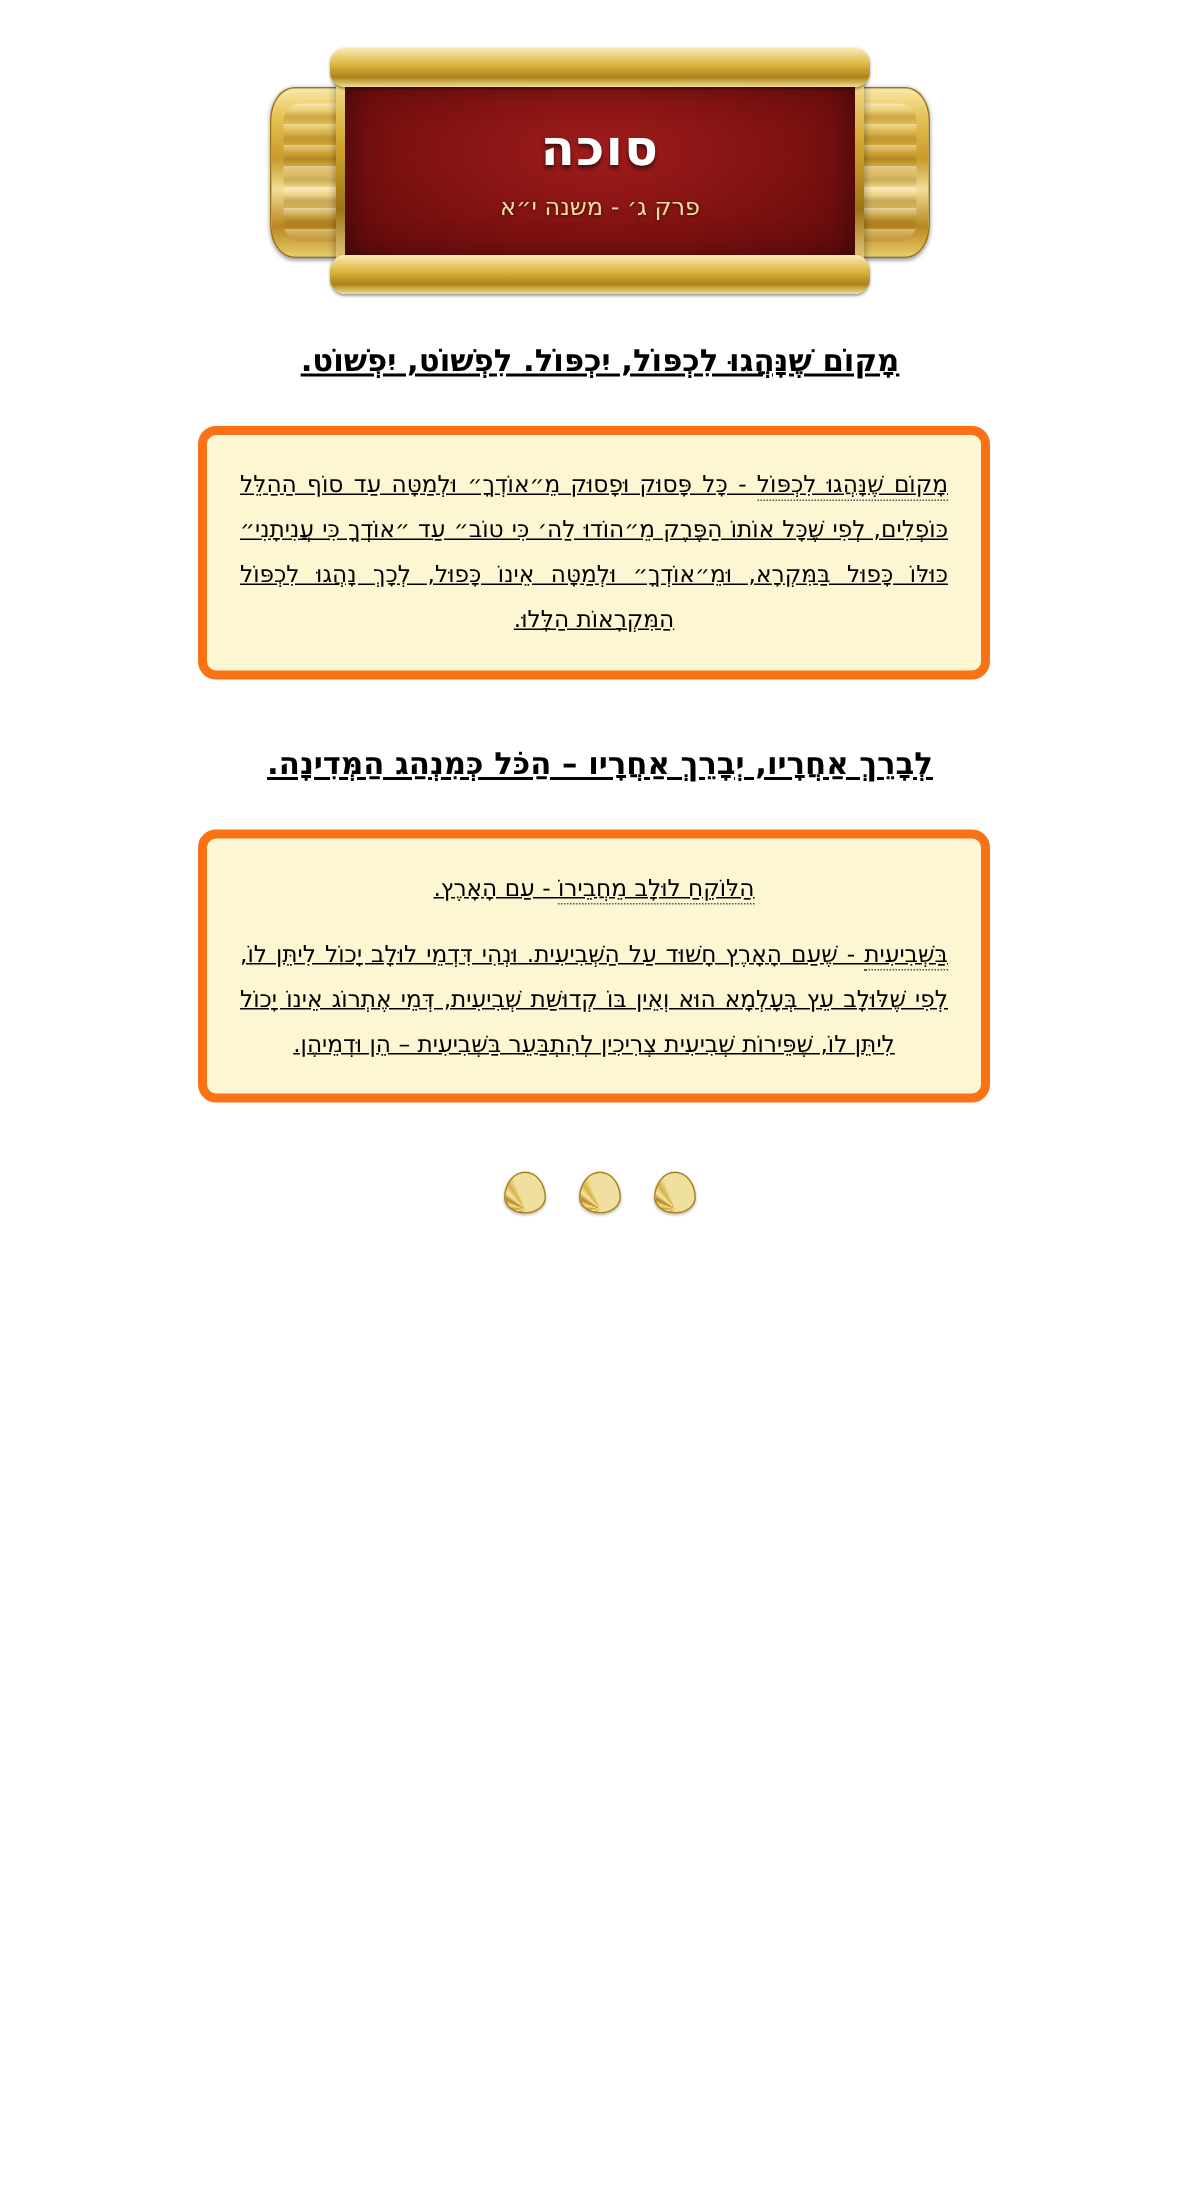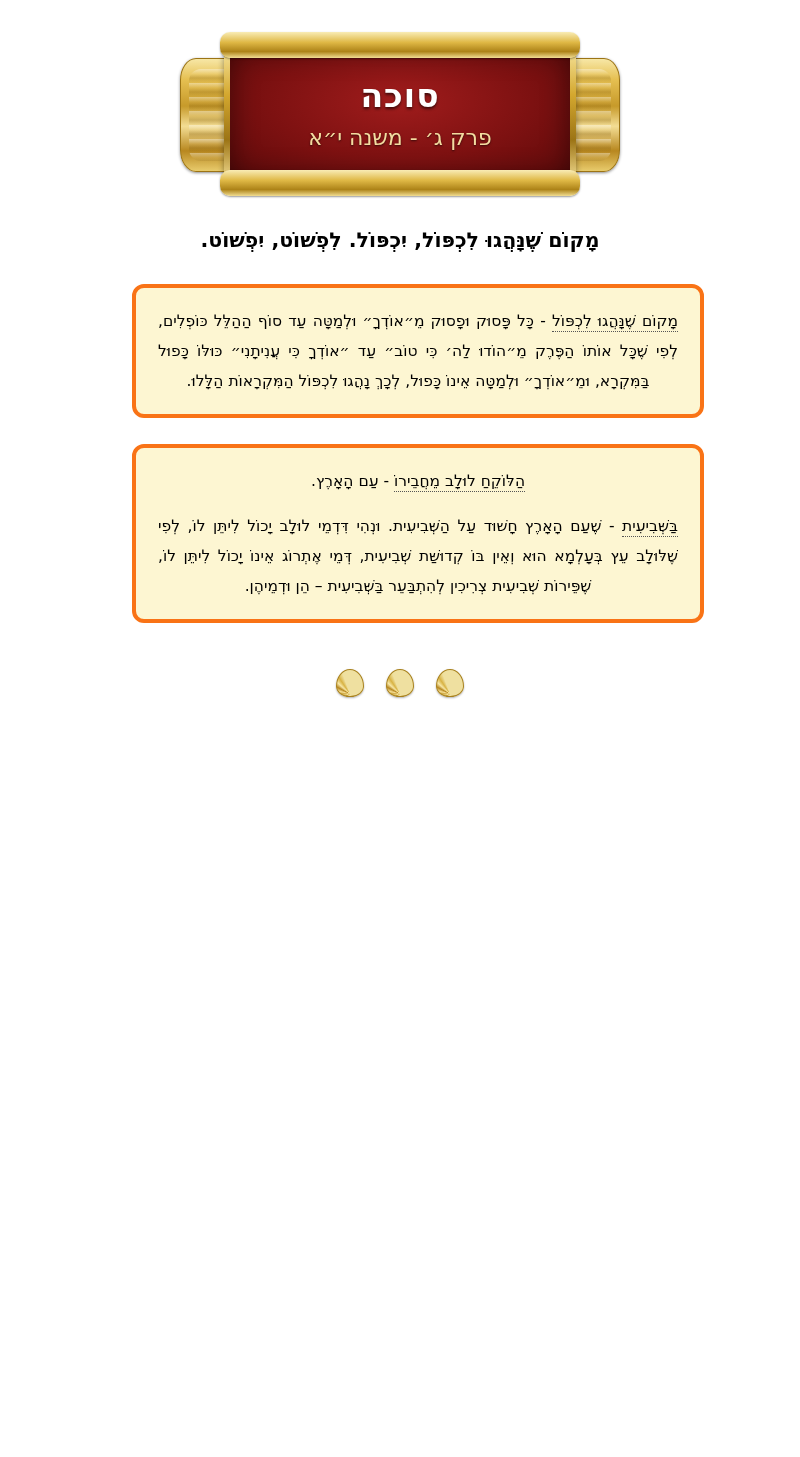--- a/index.html
+++ b/index.html
@@ -11,20 +11,21 @@
     width: 800px;
     min-height: 1457px;
     font-family: "DejaVu Sans", "Liberation Sans", sans-serif;
     color: #000000;
     direction: rtl;
   }
   .page {
     width: 796px;
     margin: 0 auto;
     position: relative;
+    text-decoration: underline;
   }
 
   
   .banner-wrap {
     padding-top: 44px;
     display: flex;
     justify-content: center;
   }
   .banner {
     position: relative;
@@ -87,42 +88,42 @@
     font-size: 33px;
     font-weight: bold;
     letter-spacing: 1px;
     text-shadow: 0 2px 3px rgba(0,0,0,0.6);
     line-height: 1.1;
   }
   .banner-sub {
     position: relative;
     z-index: 3;
     color: #f3dca0;
-    font-size: 22px;
+    font-size: 16px;
     margin-top: 10px;
     text-shadow: 0 1px 2px rgba(0,0,0,0.6);
   }
 
   
   .content {
     padding: 0 18px;
     box-sizing: border-box;
   }
   .mishna {
     font-size: 20.5px;
     font-weight: bold;
     line-height: 1.65;
     text-align: justify;
     text-align-last: center;
     margin: 40px 22px 0 22px;
   }
   .commentary {
-    margin: 26px 76px 0 112px;
+    margin: 26px 120px 0 112px;
     background: #fdf6d2;
-    border: 4px solid #f97316;
+    border: 6px solid #f97316;
     border-radius: 12px;
     padding: 18px 22px;
     box-sizing: border-box;
     font-size: 15.5px;
     line-height: 1.95;
     text-align: justify;
     text-align-last: center;
   }
   .commentary p { margin: 0 0 14px 0; }
   .commentary p:last-child { margin-bottom: 0; }
@@ -169,20 +170,21 @@
 
   <div class="content">
 
     <div class="mishna">מָקוֹם שֶׁנָּהֲגוּ לִכְפּוֹל, יִכְפּוֹל. לִפְשׁוֹט, יִפְשׁוֹט.</div>
     <div class="commentary">
       <p>
         <span class="dotted">מָקוֹם שֶׁנָּהֲגוּ לִכְפּוֹל</span><span> - כָּל פָּסוּק וּפָסוּק מֵ״אוֹדְךָ״ וּלְמַטָּה עַד סוֹף הַהַלֵּל כּוֹפְלִים, לְפִי שֶׁכָּל אוֹתוֹ הַפֶּרֶק מֵ״הוֹדוּ לַה׳ כִּי טוֹב״ עַד ״אוֹדְךָ כִּי עֲנִיתָנִי״ כּוּלּוֹ כָּפוּל בַּמִּקְרָא, וּמֵ״אוֹדְךָ״ וּלְמַטָּה אֵינוֹ כָּפוּל, לְכָךְ נָהֲגוּ לִכְפּוֹל הַמִּקְרָאוֹת הַלָּלוּ.</span>
       </p>
     </div>
 
+    <div class="mishna">לְבָרֵךְ אַחֲרָיו, יְבָרֵךְ אַחֲרָיו – הַכֹּל כְּמִנְהַג הַמְּדִינָה.</div>
 
     <div class="commentary">
       <p>
         <span class="dotted">הַלּוֹקֵחַ לוּלָב מֵחֲבֵירוֹ</span><span> - עַם הָאָרֶץ.</span>
       </p>
       <p>
         <span class="dotted">בַּשְּׁבִיעִית</span><span> - שֶׁעַם הָאָרֶץ חָשׁוּד עַל הַשְּׁבִיעִית. וּנְהִי דִּדְמֵי לוּלָב יָכוֹל לִיתֵּן לוֹ, לְפִי שֶׁלּוּלָב עֵץ בְּעָלְמָא הוּא וְאֵין בּוֹ קְדוּשַּׁת שְׁבִיעִית, דְּמֵי אֶתְרוֹג אֵינוֹ יָכוֹל לִיתֵּן לוֹ, שֶׁפֵּירוֹת שְׁבִיעִית צְרִיכִין לְהִתְבַּעֵר בַּשְּׁבִיעִית – הֵן וּדְמֵיהֶן.</span>
       </p>
     </div>
 

